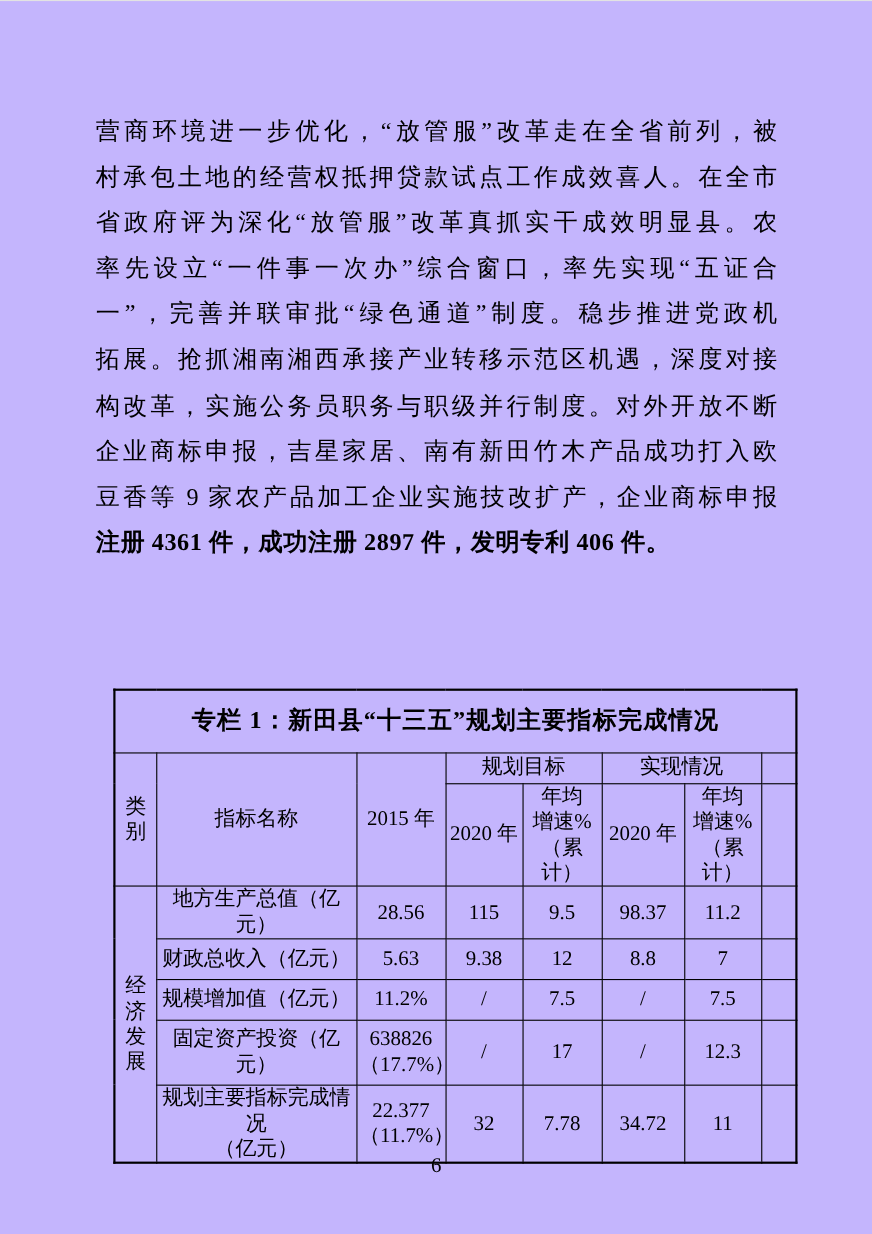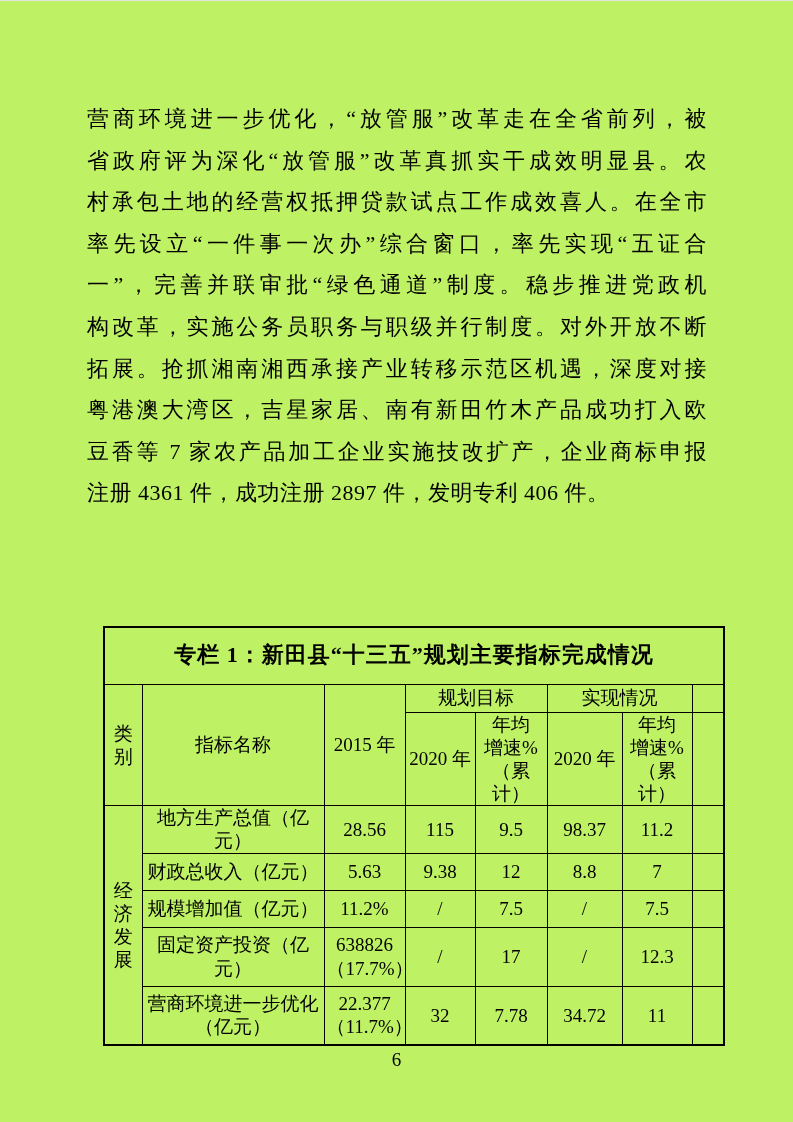--- a/index.html
+++ b/index.html
@@ -1,19 +1,19 @@
 <!DOCTYPE html>
 <html><head>
 <meta charset="utf-8">
 <style>
   html,body{margin:0;padding:0;background:#ffffff;}
   .page{
     position:relative;
     width:793px;height:1122px;
-    background:#bef264;
+    background:#c4b5fd;
     border-top:1px solid #e3e3e3;
     font-family:"Liberation Serif","DejaVu Serif",serif;
     color:#000;
     overflow:hidden;
   }
   
   .body-text{
     position:absolute;
     left:87px;top:97px;width:620px;
     font-size:22px;
@@ -21,20 +21,21 @@
   }
   .body-text .line{
     text-align:justify;
     text-align-last:justify;
     white-space:nowrap;
     letter-spacing:0.5px;
   }
   .body-text .line.last{
     text-align-last:left;
     white-space:normal;
+    font-weight:bold;
   }
   
   .panel{
     position:absolute;
     left:87px;top:625px;width:620px;padding-left:16px;
   }
   table.grid{
     width:620px;
     border-collapse:collapse;
     table-layout:fixed;
@@ -70,28 +71,28 @@
     font-size:19px;
   }
 </style>
 </head>
 <body>
 
 <div class="page">
 
   <div class="body-text">
     <div class="line">营商环境进一步优化，“放管服”改革走在全省前列，被</div>
+    <div class="line">村承包土地的经营权抵押贷款试点工作成效喜人。在全市</div>
     <div class="line">省政府评为深化“放管服”改革真抓实干成效明显县。农</div>
-    <div class="line">村承包土地的经营权抵押贷款试点工作成效喜人。在全市</div>
     <div class="line">率先设立“一件事一次办”综合窗口，率先实现“五证合</div>
     <div class="line">一”，完善并联审批“绿色通道”制度。稳步推进党政机</div>
+    <div class="line">拓展。抢抓湘南湘西承接产业转移示范区机遇，深度对接</div>
     <div class="line">构改革，实施公务员职务与职级并行制度。对外开放不断</div>
-    <div class="line">拓展。抢抓湘南湘西承接产业转移示范区机遇，深度对接</div>
-    <div class="line">粤港澳大湾区，吉星家居、南有新田竹木产品成功打入欧</div>
-    <div class="line">豆香等 7 家农产品加工企业实施技改扩产，企业商标申报</div>
+    <div class="line">企业商标申报，吉星家居、南有新田竹木产品成功打入欧</div>
+    <div class="line">豆香等 9 家农产品加工企业实施技改扩产，企业商标申报</div>
     <div class="line last">注册 4361 件，成功注册 2897 件，发明专利 406 件。</div>
   </div>
 
   <div class="panel">
     <table class="grid">
       <colgroup>
         <col style="width:38px">
           <col style="width:182px">
           <col style="width:81px">
         <col style="width:70px">
@@ -160,21 +161,21 @@
 元）</td>
         <td>638826
 （17.7%）</td>
         <td>/</td>
         <td>17</td>
         <td>/</td>
         <td>12.3</td>
         <td></td>
       </tr>
       <tr class="rd2">
-        <td>营商环境进一步优化
+        <td>规划主要指标完成情况
 （亿元）</td>
         <td>22.377
 （11.7%）</td>
         <td>32</td>
         <td>7.78</td>
         <td>34.72</td>
         <td>11</td>
         <td></td>
       </tr>
     </tbody>

